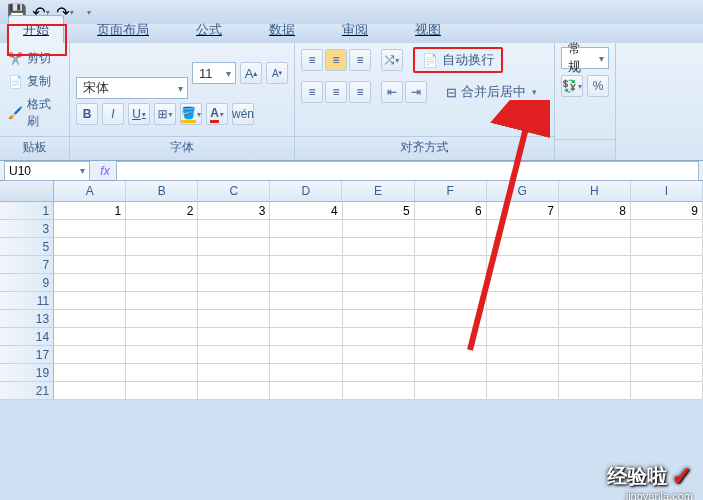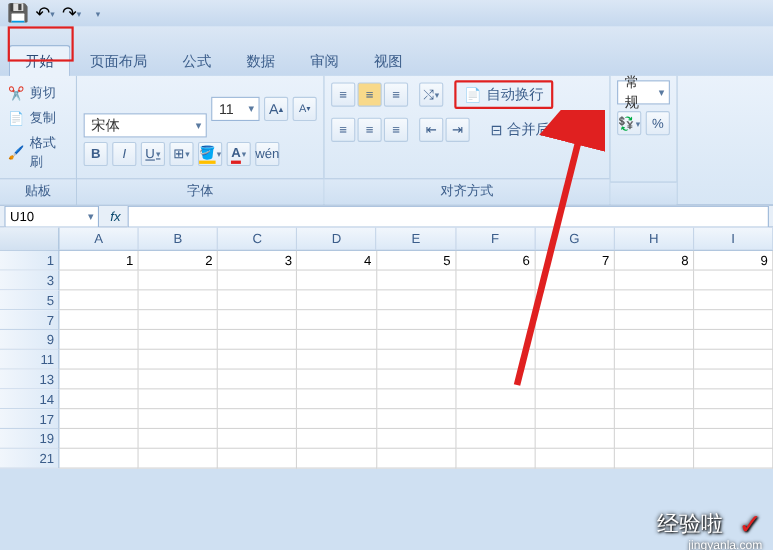--- a/index.html
+++ b/index.html
@@ -1,19 +1,19 @@
 <!DOCTYPE html>
 <html><head>
 <meta charset="utf-8">
 <style>
 *{box-sizing:border-box;margin:0;padding:0;font-family:"Microsoft YaHei",SimSun,sans-serif;}
 body{background:#cfe0f2;width:703px;height:500px;overflow:hidden;position:relative;}
 .qat{height:24px;background:linear-gradient(#dbe7f5,#c5d8ee);display:flex;align-items:center;padding:0 6px;gap:2px;}
 .qat-btn{width:22px;height:20px;display:flex;align-items:center;justify-content:center;border-radius:2px;}
-.tabs{height:45px;background:linear-gradient(#dbe7f5,#c5d8ee);display:flex;align-items:flex-end;padding-left:8px;gap:4px;}
+.tabs{height:19px;background:linear-gradient(#dbe7f5,#c5d8ee);display:flex;align-items:flex-end;padding-left:8px;gap:19px;text-decoration:underline;}
 .tab{padding:5px 14px 4px;color:#3b5d8a;font-size:13px;cursor:pointer;border-radius:3px 3px 0 0;}
 .tab.active{background:#eaf2fb;color:#2a4a77;border:1px solid #9ab6d8;border-bottom:none;}
 .tab-highlight{position:absolute;top:24px;left:7px;width:60px;height:32px;border:2px solid #e02020;pointer-events:none;z-index:10;}
 .ribbon{height:118px;background:linear-gradient(#eaf2fb,#d7e6f5);display:flex;border-bottom:1px solid #8ca9cb;}
 .group{border-right:1px solid #b8cde3;display:flex;flex-direction:column;justify-content:space-between;padding:4px 6px 0;}
 .group-label{text-align:center;font-size:12px;color:#3b5d8a;padding:2px 0 4px;background:linear-gradient(#dce9f7,#cfe0f2);border-top:1px solid #b8cde3;margin:0 -6px;}
 .clip{width:70px;}
 .clip-btn{display:flex;align-items:center;gap:4px;color:#3b5d8a;font-size:12px;padding:3px 2px;cursor:pointer;border-radius:2px;}
 .font-group{flex:0 0 200px;}
 .font-row{display:flex;gap:4px;align-items:center;margin-bottom:4px;}
@@ -26,32 +26,32 @@
 .align-group{flex:0 0 260px;}
 .align-row{display:flex;gap:2px;align-items:center;margin-bottom:6px;}
 .sep{width:6px;}
 .wrap-btn{display:flex;align-items:center;gap:4px;padding:3px 8px;border:1px solid transparent;border-radius:2px;font-size:13px;color:#3b5d8a;cursor:pointer;}
 .wrap-btn.dd::after{content:"▾";font-size:9px;margin-left:2px;color:#5a7aa0;}
 .wrap-highlight{border:2px solid #e02020!important;padding:2px 7px;}
 .num-group{flex:0 0 60px;}
 .formula-bar{height:20px;background:#e7eff8;display:flex;align-items:center;border-bottom:1px solid #8ca9cb;}
 .name-box{width:86px;background:#fff;border:1px solid #9ab6d8;height:20px;margin:0 4px;display:flex;align-items:center;padding:0 4px;font-size:12px;position:relative;}
 .name-box::after{content:"▾";position:absolute;right:4px;color:#5a7aa0;font-size:10px;}
-.fx{width:22px;text-align:center;font-style:italic;color:#0c4a6e;font-size:12px;}
+.fx{width:22px;text-align:center;font-style:italic;color:#8b5cf6;font-size:12px;}
 .fx-input{flex:1;background:#fff;border:1px solid #9ab6d8;height:20px;margin-right:4px;}
 .grid{background:#fff;position:relative;}
 .col-headers{display:flex;background:linear-gradient(#f1f6fc,#dce9f7);border-bottom:1px solid #9fb9d6;}
 .corner{width:60px;height:20px;border-right:1px solid #9fb9d6;background:linear-gradient(#e7eff8,#d2e1f1);}
 .col-h{width:80px;height:20px;border-right:1px solid #c5d5e8;text-align:center;font-size:12px;color:#3b5d8a;line-height:20px;}
 .rows{display:flex;flex-direction:column;}
 .row{display:flex;height:18px;}
 .row-h{width:60px;background:linear-gradient(90deg,#f1f6fc,#dce9f7);border-right:1px solid #9fb9d6;border-bottom:1px solid #c5d5e8;text-align:right;padding-right:4px;font-size:12px;color:#3b5d8a;line-height:18px;}
 .cell{width:80px;border-right:1px solid #d4d4d4;border-bottom:1px solid #d4d4d4;font-size:12px;line-height:18px;text-align:right;padding-right:4px;}
 .arrow{position:absolute;top:100px;left:410px;pointer-events:none;z-index:20;}
-.watermark{position:absolute;bottom:8px;right:10px;color:#fff;font-size:20px;font-weight:normal;text-shadow:0 0 4px #000,1px 1px 2px #000;z-index:30;display:flex;align-items:center;gap:14px;text-align:center;}
+.watermark{position:absolute;bottom:8px;right:10px;color:#fff;font-size:20px;font-weight:bold;text-shadow:0 0 4px #000,1px 1px 2px #000;z-index:30;display:flex;align-items:center;gap:4px;text-align:center;}
 .watermark-sub{position:absolute;bottom:-2px;right:10px;color:#fff;font-size:11px;text-shadow:0 0 3px #000;z-index:30;}
 </style>
 </head>
 <body>
 
 <div class="qat">
   <div class="qat-btn">
       <span>💾</span>
     </div>
   <div class="qat-btn">

